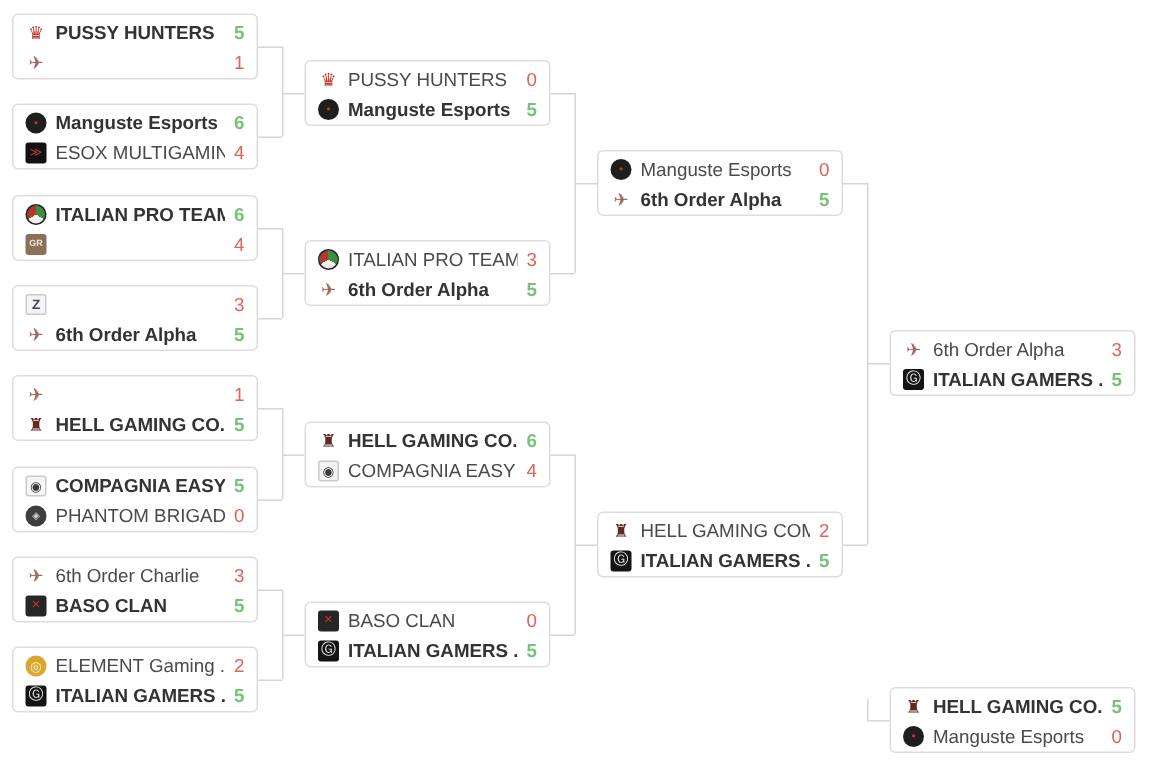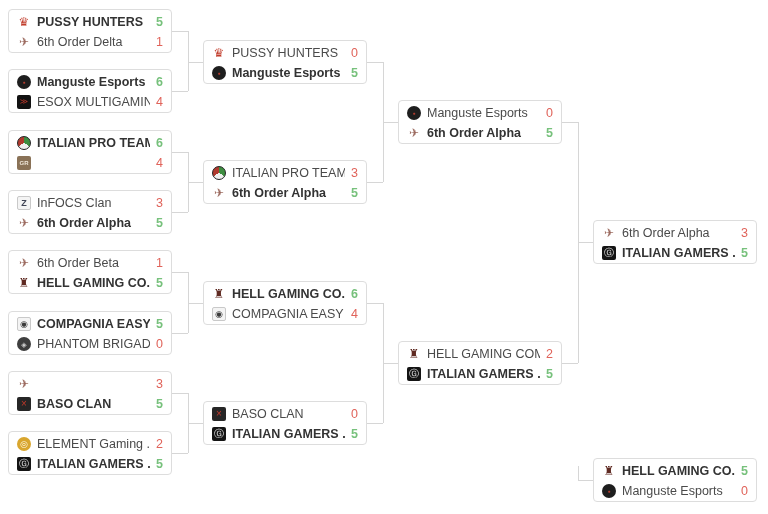--- a/index.html
+++ b/index.html
@@ -33,21 +33,20 @@
 
 <div id="stage">
     <div class="match" style="left: 8px; top: 9px;">
     <div class="team-row winner">
       <span class="ticon" style="color: rgb(193, 59, 42); font-size: 12px;">♛</span>
       <span class="team-name">PUSSY HUNTERS</span>
       <span class="team-score score-win">5</span>
     </div>
     <div class="team-row">
       <span class="ticon" style="color: rgb(156, 107, 96); font-size: 12px;">✈</span>
-      <span class="team-name">6th Order Delta</span>
       <span class="team-score score-loss">1</span>
     </div>
   </div>
     <div class="match" style="left: 8px; top: 69px;">
     <div class="team-row winner">
       <span class="ticon" style="border-radius: 50%; background: rgb(30, 30, 30); color: rgb(178, 59, 46); font-size: 5px;">●</span>
       <span class="team-name">Manguste Esports</span>
       <span class="team-score score-win">6</span>
     </div>
     <div class="team-row">
@@ -63,33 +62,31 @@
       <span class="team-score score-win">6</span>
     </div>
     <div class="team-row">
       <span class="ticon" style="border-radius: 2px; background: rgb(138, 114, 87); color: rgb(239, 230, 216); font-size: 6px; font-weight: bold;">GR</span>
       <span class="team-score score-loss">4</span>
     </div>
   </div>
     <div class="match" style="left: 8px; top: 190px;">
     <div class="team-row">
       <span class="ticon" style="border-radius: 2px; background: rgb(244, 244, 244); border: 1px solid rgb(201, 201, 201); color: rgb(63, 68, 85); font-size: 9px; font-weight: bold;">Z</span>
-      <span class="team-name">InFOCS Clan</span>
       <span class="team-score score-loss">3</span>
     </div>
     <div class="team-row winner">
       <span class="ticon" style="color: rgb(156, 107, 96); font-size: 12px;">✈</span>
       <span class="team-name">6th Order Alpha</span>
       <span class="team-score score-win">5</span>
     </div>
   </div>
     <div class="match" style="left: 8px; top: 250px;">
     <div class="team-row">
       <span class="ticon" style="color: rgb(156, 107, 96); font-size: 12px;">✈</span>
-      <span class="team-name">6th Order Beta</span>
       <span class="team-score score-loss">1</span>
     </div>
     <div class="team-row winner">
       <span class="ticon" style="color: rgb(95, 42, 34); font-size: 12px;">♜</span>
       <span class="team-name">HELL GAMING CO...</span>
       <span class="team-score score-win">5</span>
     </div>
   </div>
     <div class="match" style="left: 8px; top: 311px;">
     <div class="team-row winner">
@@ -99,20 +96,21 @@
     </div>
     <div class="team-row">
       <span class="ticon" style="border-radius: 50%; background: rgb(62, 62, 62); color: rgb(208, 208, 208); font-size: 7px;">◈</span>
       <span class="team-name">PHANTOM BRIGADE</span>
       <span class="team-score score-loss">0</span>
     </div>
   </div>
     <div class="match" style="left: 8px; top: 371px;">
     <div class="team-row">
       <span class="ticon" style="color: rgb(156, 107, 96); font-size: 12px;">✈</span>
+      <span class="team-name">6th Order Charlie</span>
       <span class="team-score score-loss">3</span>
     </div>
     <div class="team-row winner">
       <span class="ticon" style="border-radius: 2px; background: rgb(38, 38, 38); color: rgb(192, 57, 43); font-size: 10px;">×</span>
       <span class="team-name">BASO CLAN</span>
       <span class="team-score score-win">5</span>
     </div>
   </div>
     <div class="match" style="left: 8px; top: 431px;">
     <div class="team-row">

